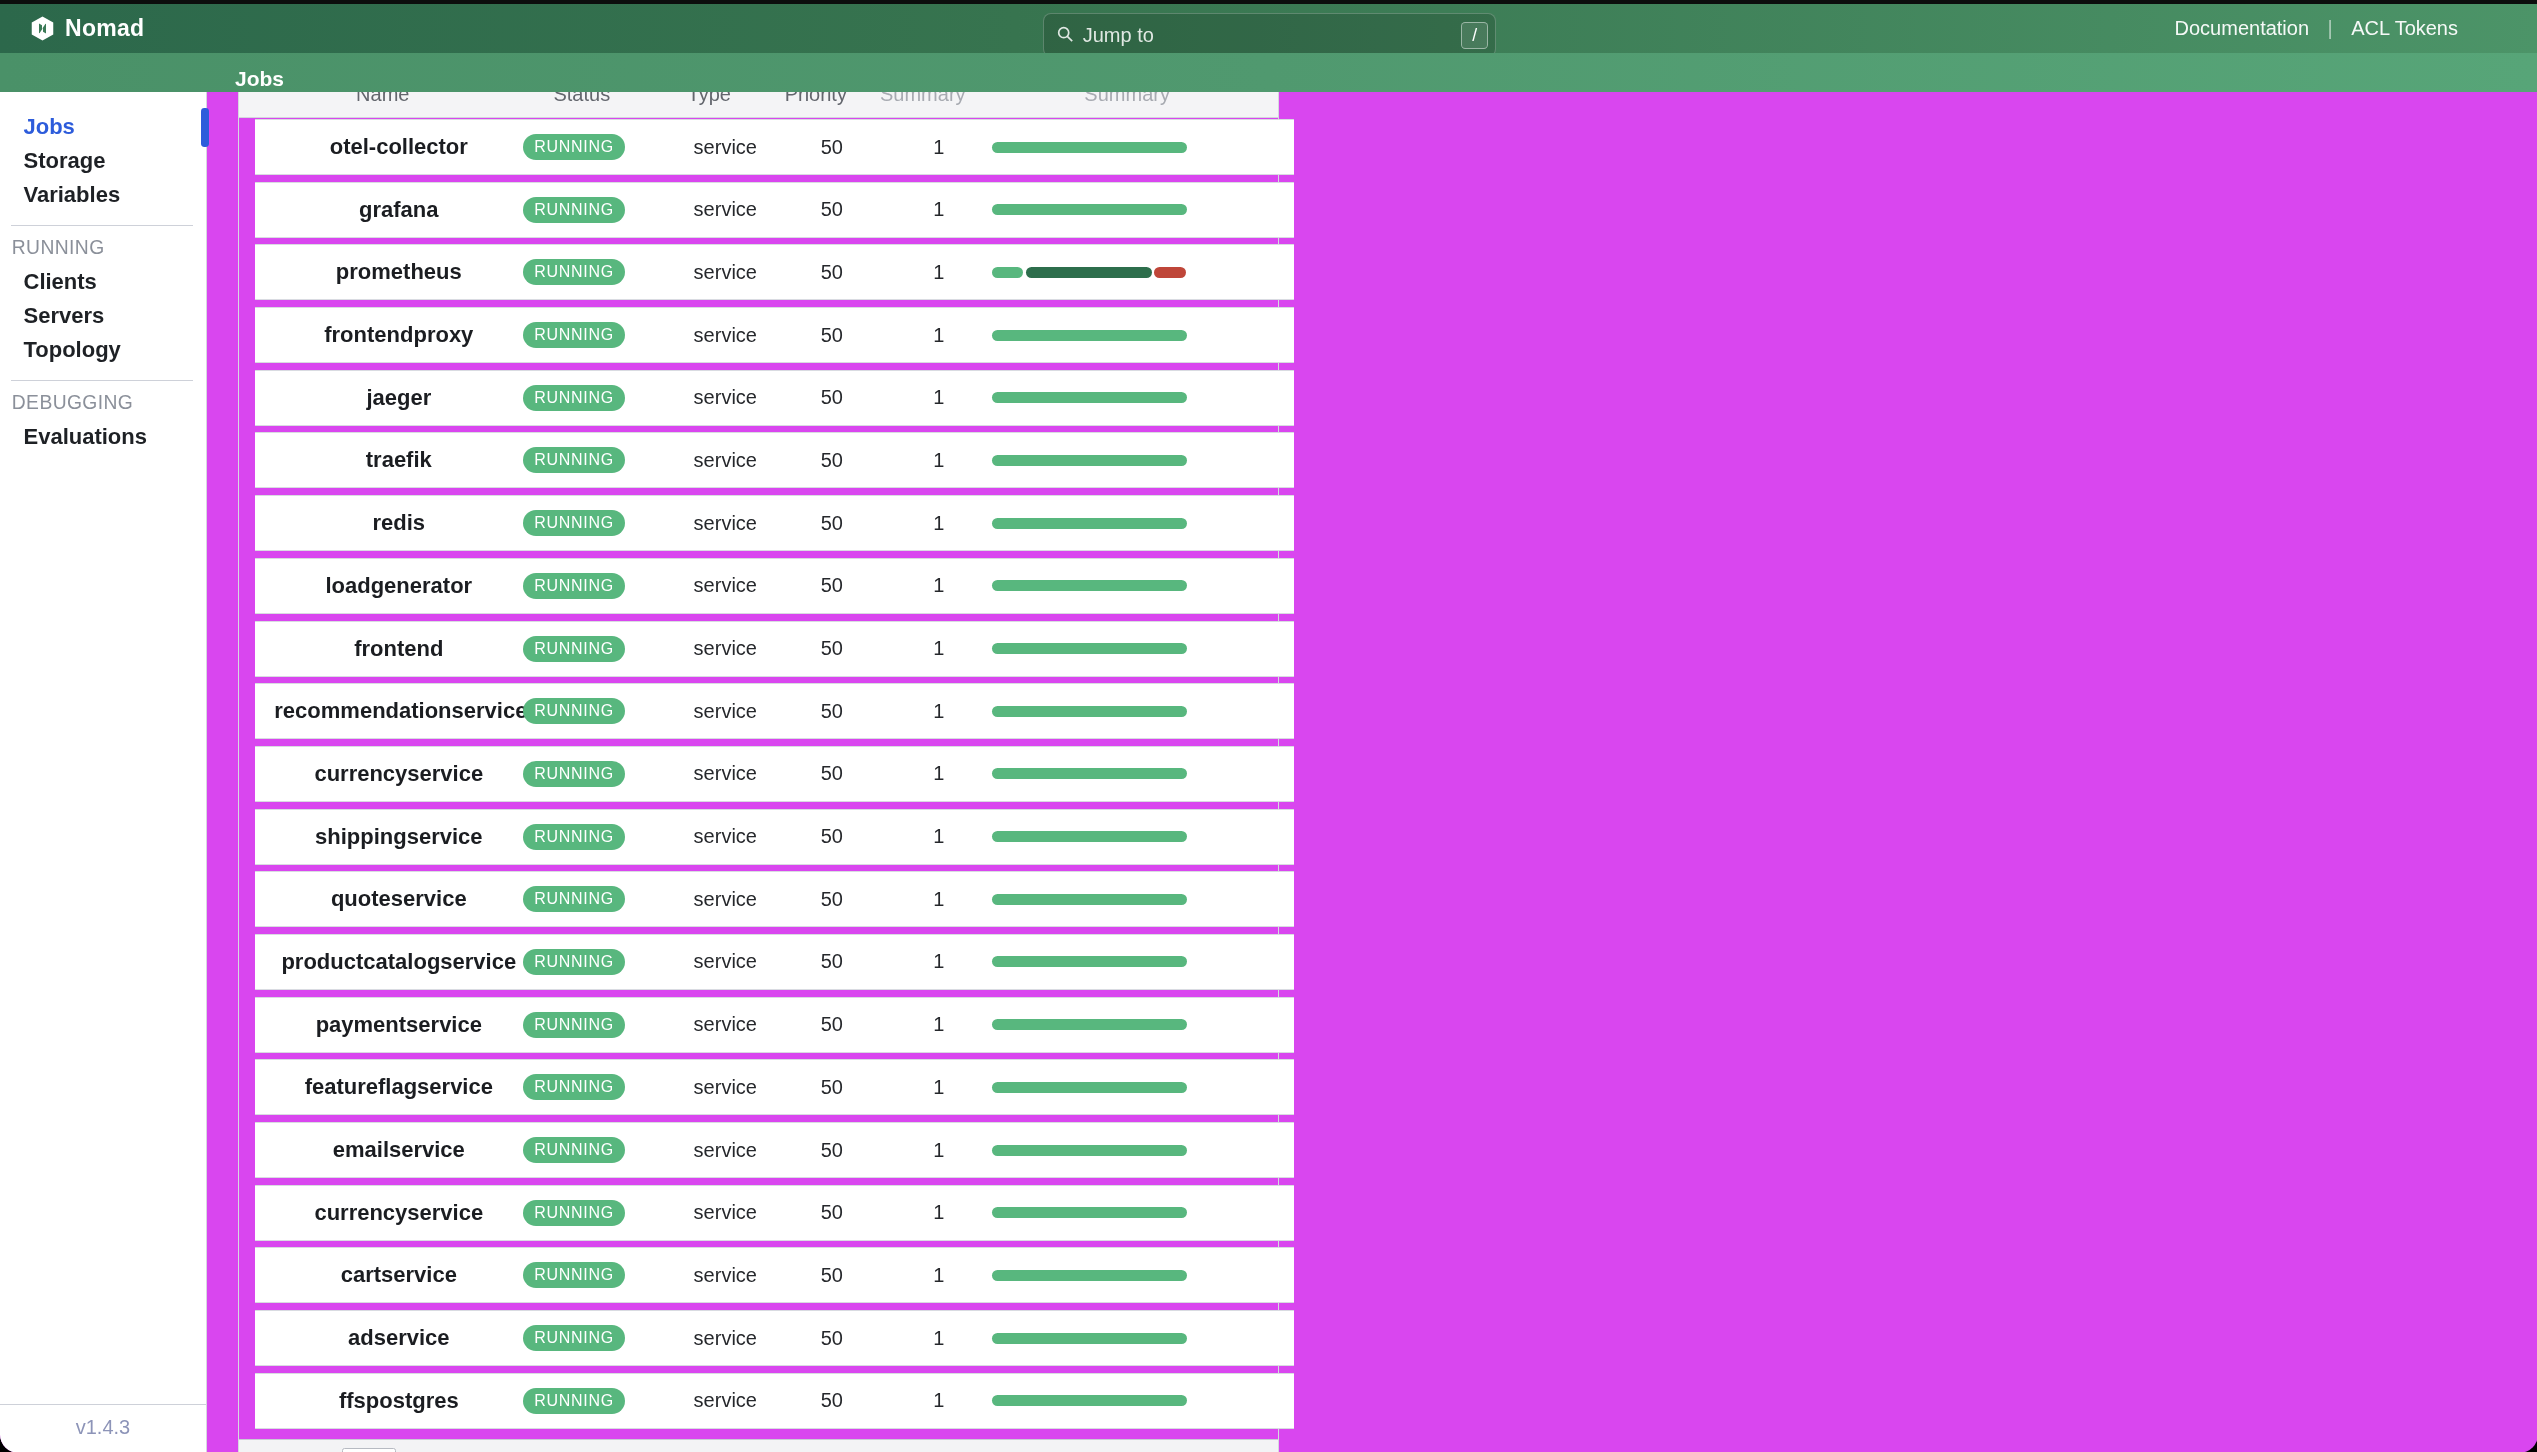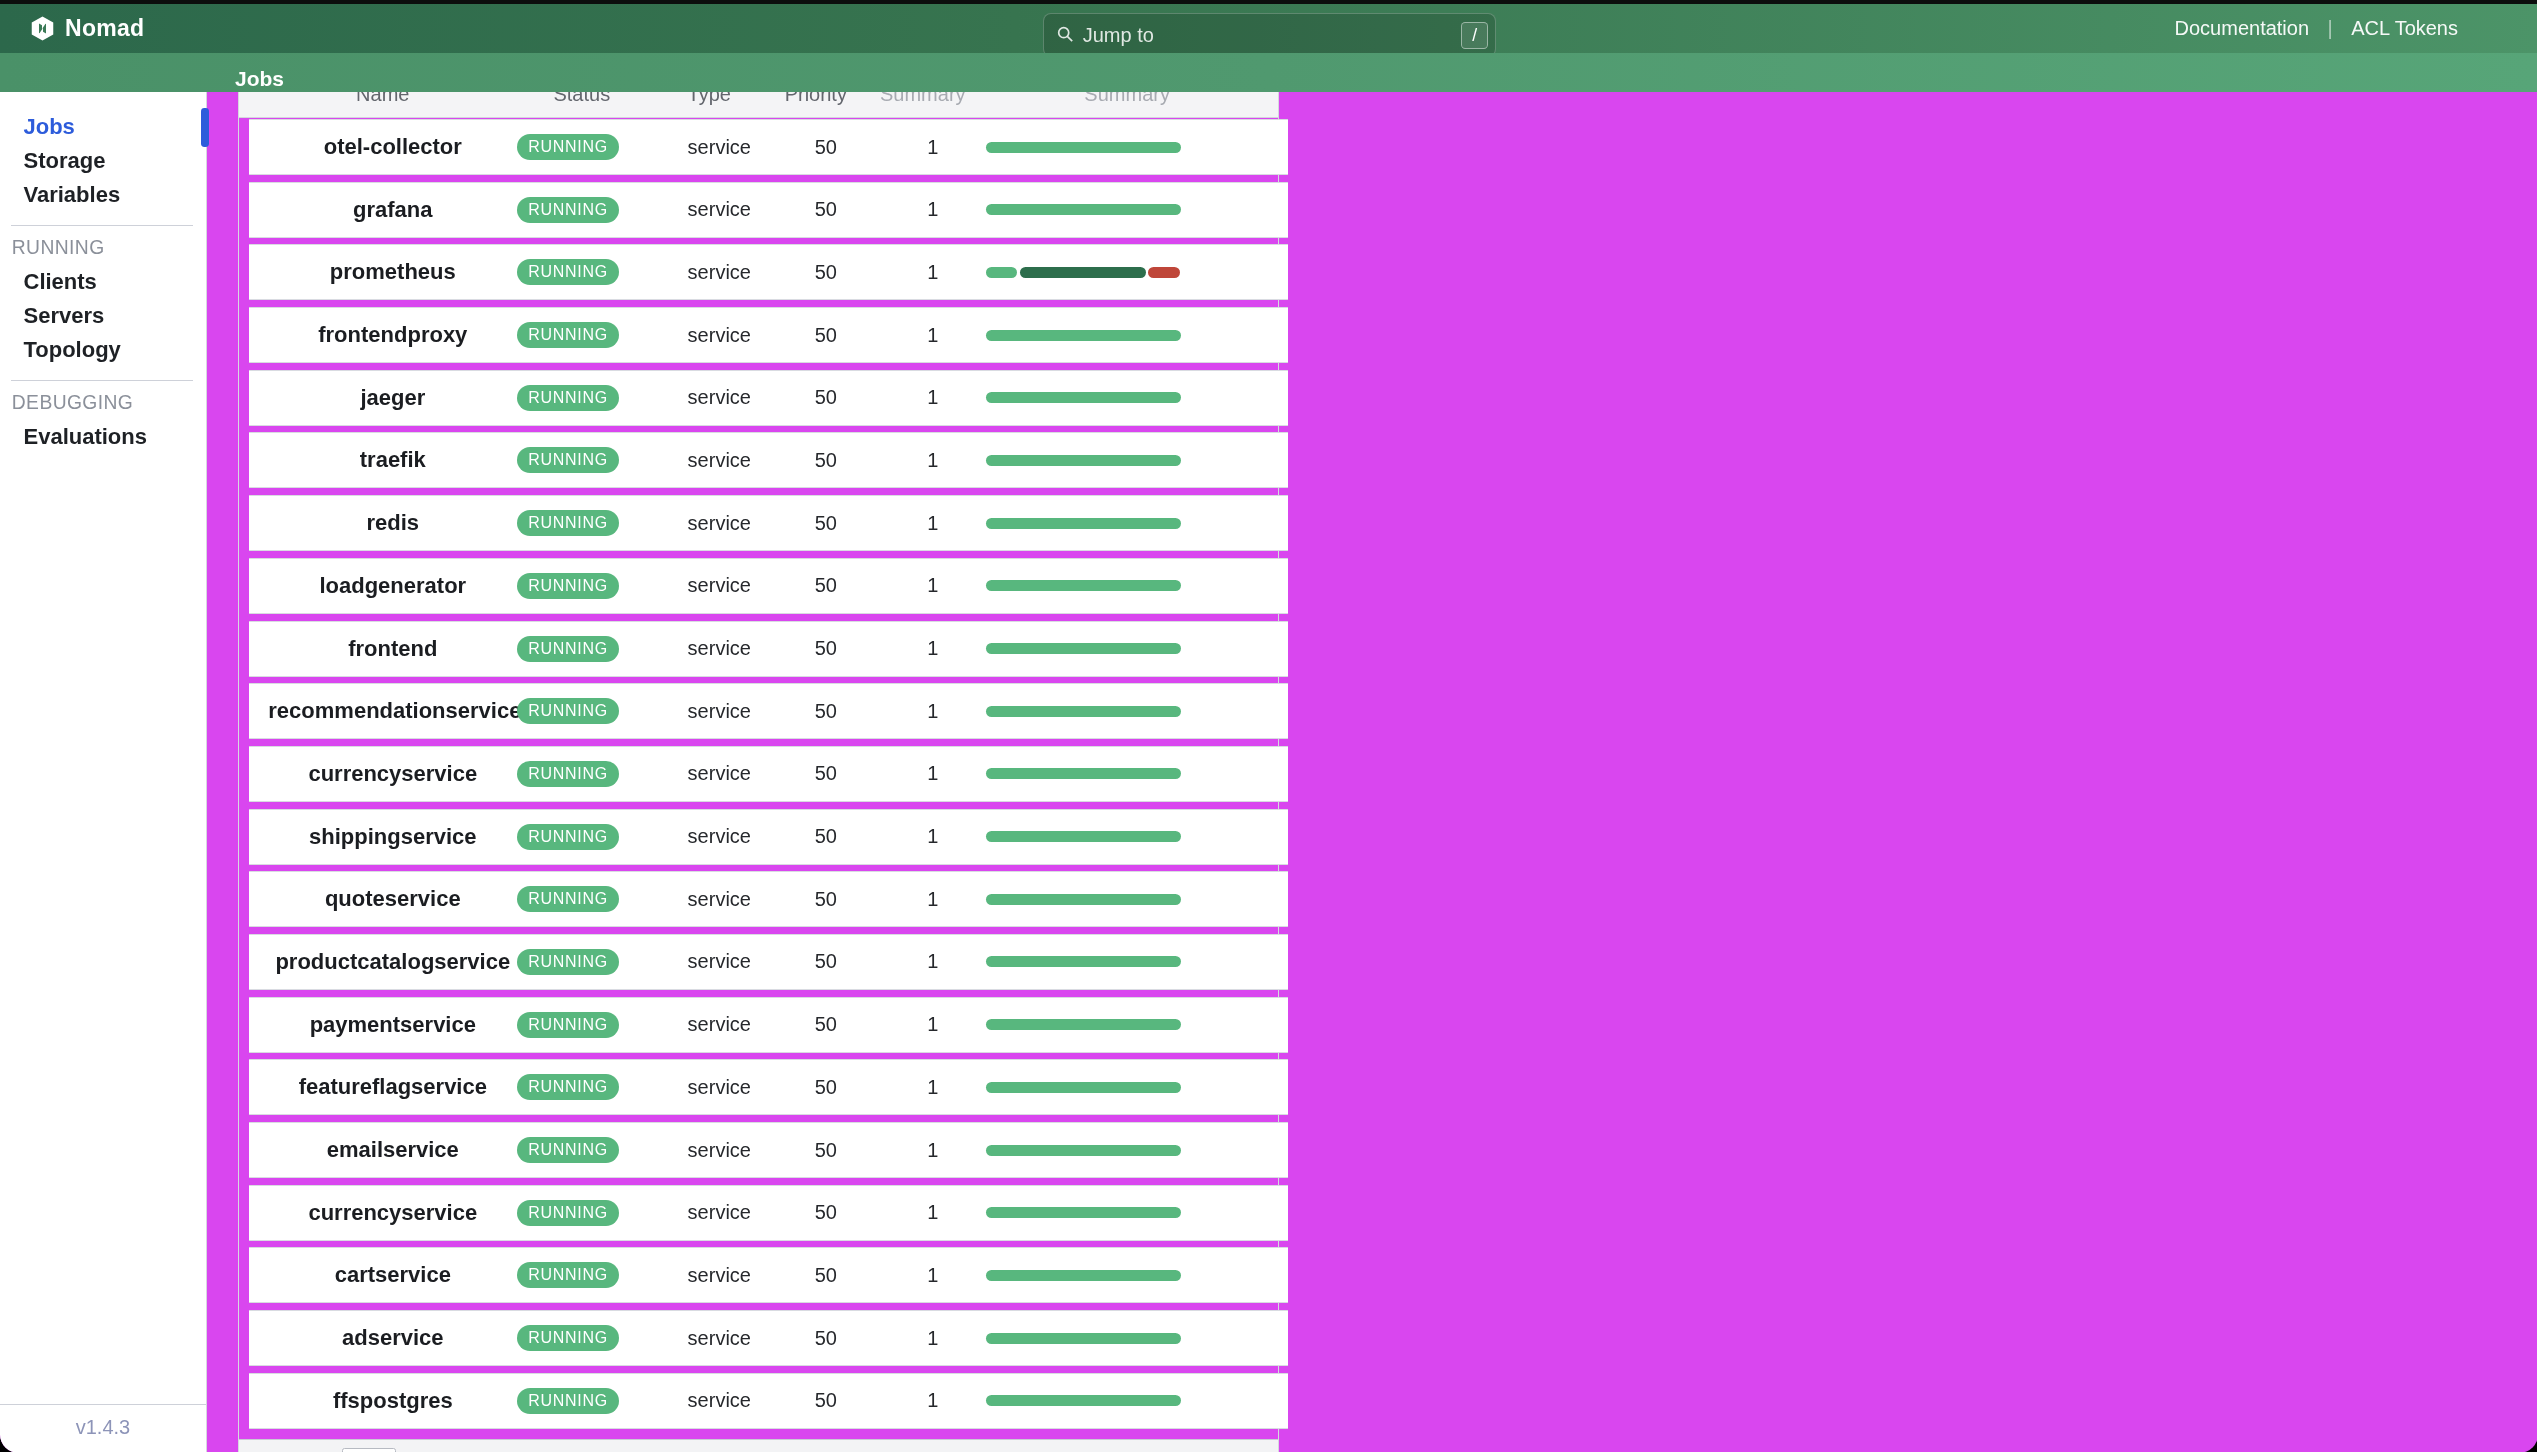--- a/index.html
+++ b/index.html
@@ -46,21 +46,21 @@
   .version{display:block;text-align:center;font-size:20px;color:#8d94b8;padding:11px 0 12.6px 0;}
   
   .tablewrap{position:absolute;left:238px;top:71px;width:1041px;height:1382px;box-sizing:border-box;
              border-left:0.8px solid #d6d8df;border-right:0.8px solid #d6d8df;z-index:1;text-align:center;}
   .thead{position:absolute;left:0;top:0;width:100%;height:47px;box-sizing:border-box;
          background:#f4f4f6;border-bottom:0.8px solid #d4d6dd;display:grid;
          grid-template-columns:249px 149px 106px 107px 107px auto;align-items:center;
          padding-left:19.3px;}
   .th{font-size:20px;color:#63666d;}
   .th.muted{color:#a7aab1;}
-  .rows{position:absolute;left:10px;top:48px;width:100%;}
+  .rows{position:absolute;left:16px;top:48px;width:100%;}
   .row{height:56px;box-sizing:border-box;margin-bottom:6.7px;background:#ffffff;
        border-top:0.8px solid #d9dbe1;border-bottom:0.8px solid #d9dbe1;display:grid;
        grid-template-columns:249px 149px 106px 107px 107px auto;align-items:center;
        padding-left:19.3px;cursor:pointer;}
   .jobname{font-size:22px;font-weight:700;color:#1b1d21;white-space:nowrap;}
   .cell{font-size:20px;color:#26282c;}
   .badge{display:inline-block;justify-self:start;height:26px;line-height:26px;padding:0 11px;
          border-radius:13.4px;background:#58b77e;color:#ffffff;font-size:16px;font-weight:500;
          letter-spacing:0.7px;}
   .sumbar{display:flex;gap:2.5px;width:195px;height:11px;}

